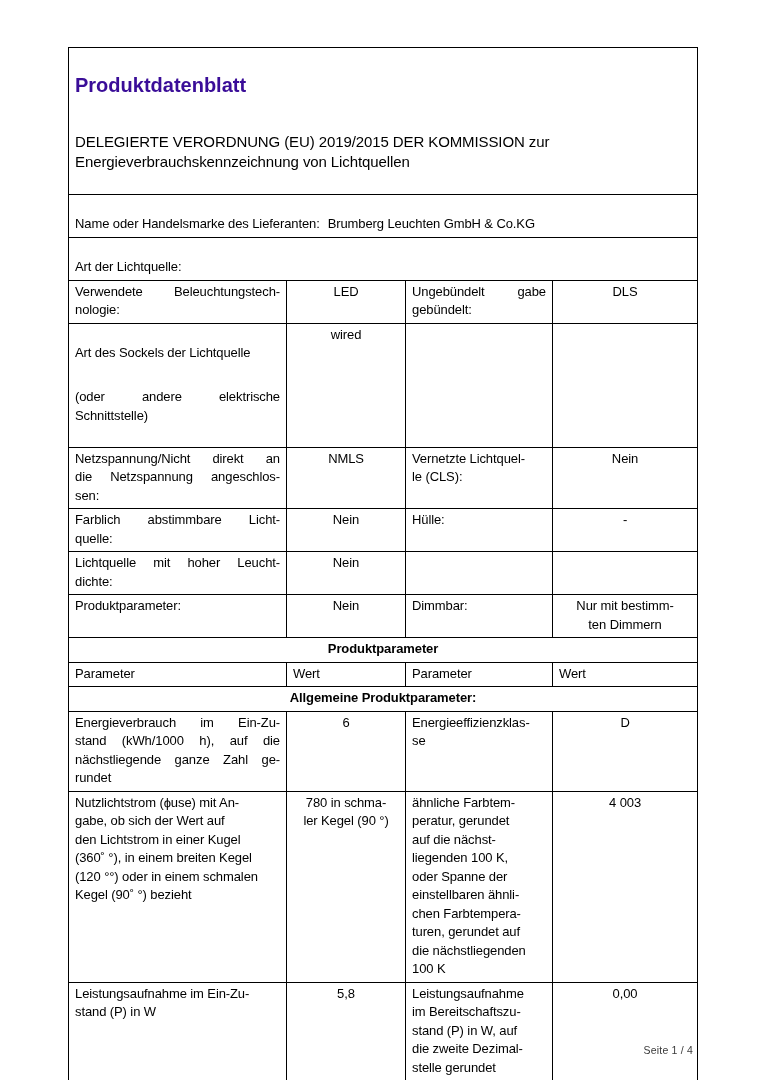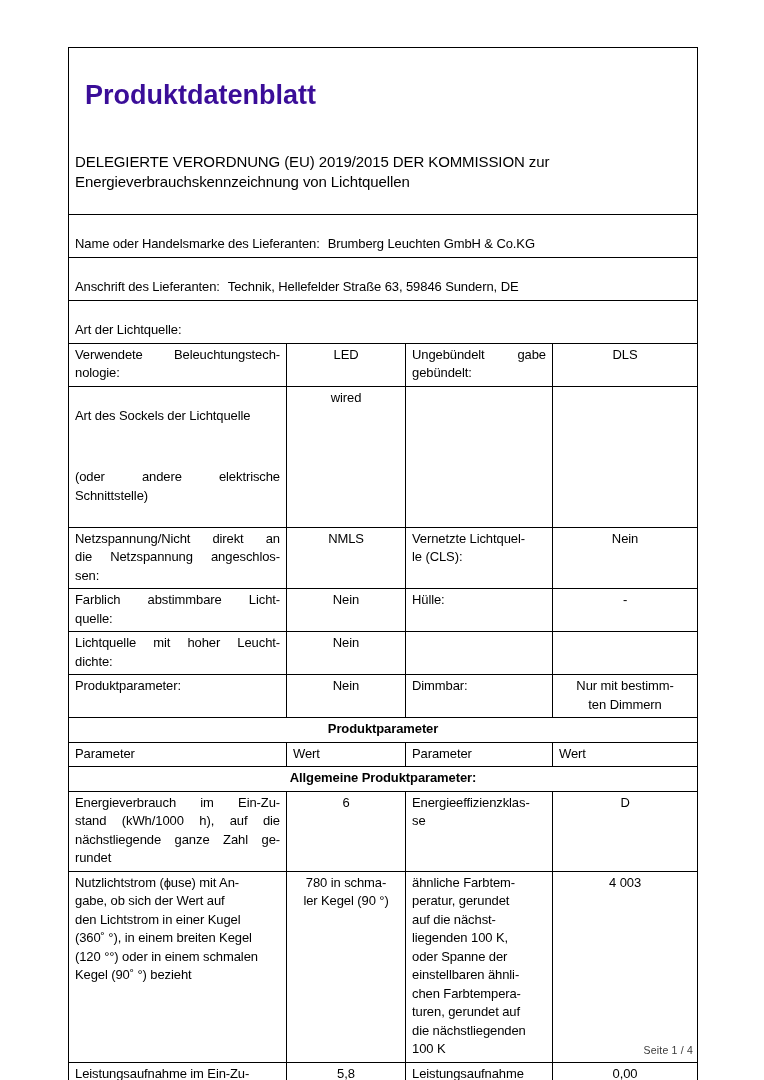--- a/index.html
+++ b/index.html
@@ -28,22 +28,22 @@
     vertical-align: top;
     padding: 2px 6px 3px 6px;
     font-size: 13px;
     line-height: 18.5px;
     letter-spacing: -0.1px;
     white-space: pre-line;
     overflow-wrap: break-word;
   }
   td.title-cell { padding: 4px 8px 8px 8px; }
   h1.doc-title {
-    margin: 10px;
-    font-size: 27px;
+    margin: 0;
+    font-size: 20px;
     line-height: 33px;
     font-weight: bold;
     color: #3A0D98;
     letter-spacing: 0;
   }
   .subtitle {
     margin-top: 12px;
     font-size: 15px;
     line-height: 20px;
   }
@@ -52,21 +52,21 @@
   .lbl { font-weight: normal; }
   .val { padding-left: 8px; }
   td.sect {
     text-align: center;
     font-weight: bold;
     padding: 2px 6px;
     margin-top: 16px;
   }
   td.value { text-align: center; }
   .j { text-align: justify; text-align-last: justify; }
-  .para2 { margin-top: 24px; }
+  .para2 { margin-top: 7px; }
   .footer {
     position: absolute;
     top: 1044px;
     right: 71px;
     font-size: 10.5px;
     color: #3a3a3a;
     letter-spacing: 0.2px;
   }
 </style>
 </head>
@@ -89,25 +89,20 @@
 Energieverbrauchskennzeichnung von Lichtquellen</div>
         </td>
       </tr>
 
       <tr>
         <td colspan="4" class="kv">
           <span class="lbl">Name oder Handelsmarke des Lieferanten:</span><span class="val">Brumberg Leuchten GmbH &amp; Co.KG</span>
         </td>
       </tr>
 
-      <tr>
-        <td colspan="4" class="kv">
-          <span class="lbl">Anschrift des Lieferanten:</span><span class="val">Technik, Hellefelder Straße 63, 59846 Sundern, DE</span>
-        </td>
-      </tr>
 
 
       <tr>
         <td colspan="4" class="kv-small">
           <span class="lbl">Art der Lichtquelle:</span>
         </td>
       </tr>
 
       <tr>
         <td class="j">Verwendete Beleuchtungstech-

